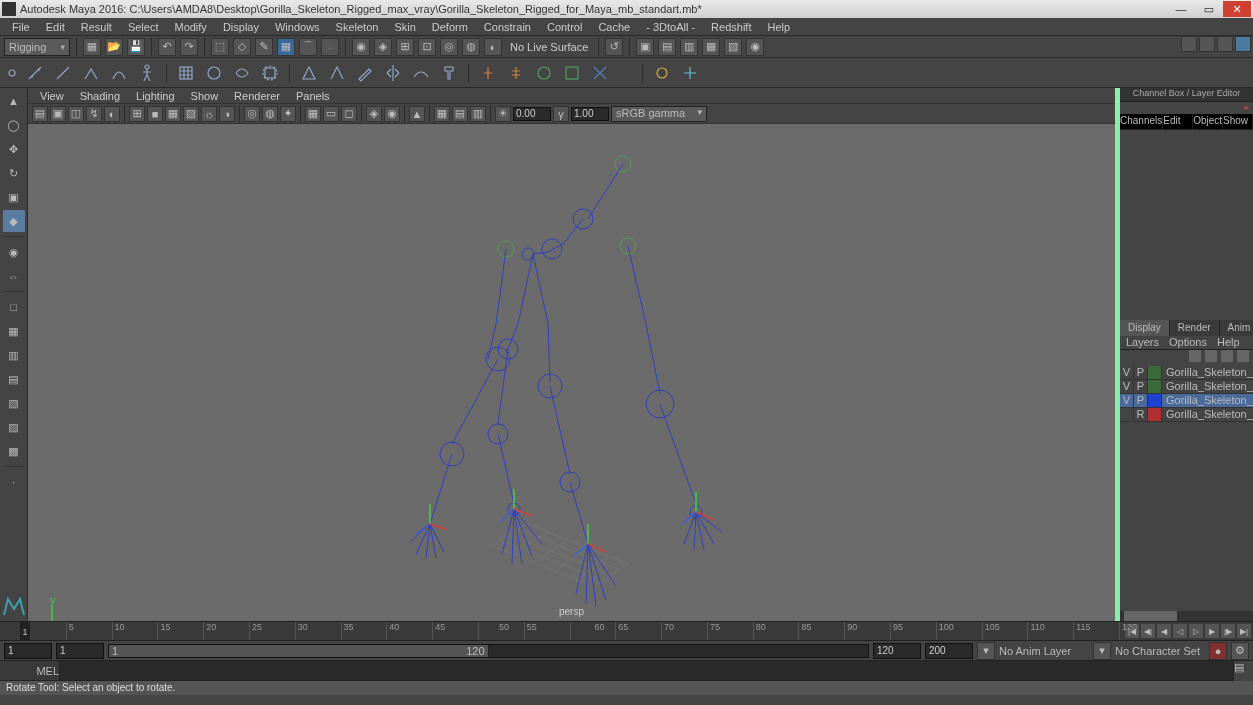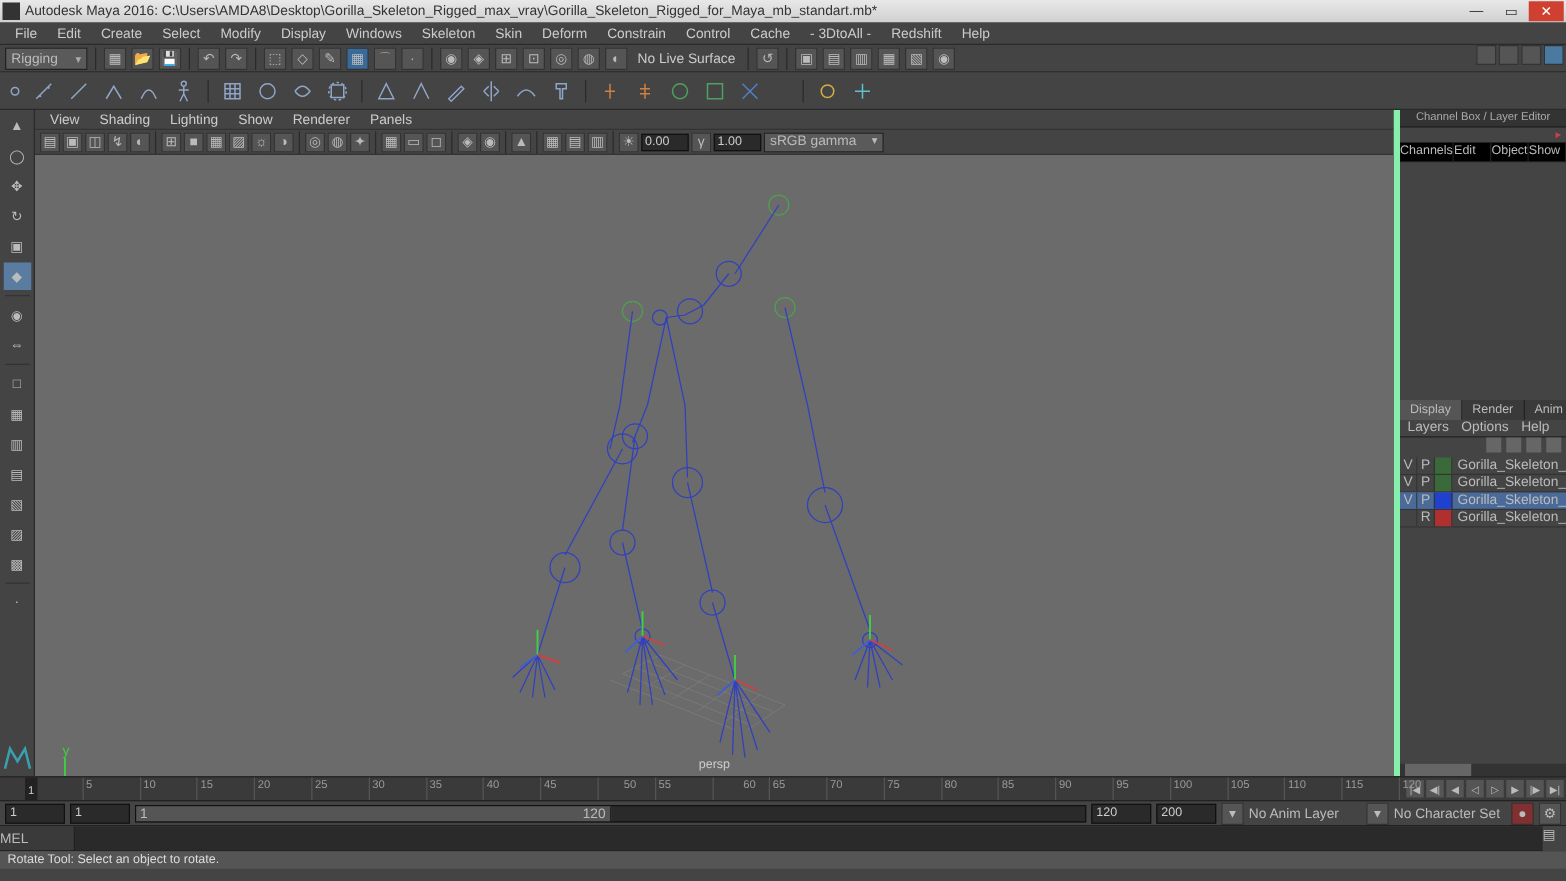--- a/index.html
+++ b/index.html
@@ -75,21 +75,21 @@
 .timetrack { height:20px; background:#3a3a3a; border-top:1px solid #222; border-bottom:1px solid #222; position:relative; display:flex; }
 .ticks { flex:1; position:relative; margin:0 4px 0 20px; }
 .tick { position:absolute; top:0; height:100%; border-left:1px solid #555; font-size:9px; color:#999; padding-left:2px; }
 .playctrl { width:130px; display:flex; align-items:center; justify-content:center; gap:2px; }
 .playctrl .pb { width:14px; height:14px; background:#555; display:flex; align-items:center; justify-content:center; font-size:8px; }
 .rangerow { height:20px; background:#444; display:flex; align-items:center; padding:0 4px; gap:4px; border-bottom:1px solid #222; }
 .rangerow input { width:48px; height:16px; background:#2a2a2a; border:1px solid #111; color:#ccc; padding:0 3px; font-size:10px; }
 .rangeslider { flex:1; height:14px; background:#2a2a2a; border:1px solid #111; position:relative; }
 .rangeslider .thumb { position:absolute; left:0; width:50%; height:100%; background:#555; border-right:1px solid #222; display:flex; align-items:center; justify-content:space-between; padding:0 3px; font-size:9px; }
 .cmdrow { height:20px; background:#444; display:flex; align-items:center; border-bottom:1px solid #222; }
-.cmdrow .lab { width:60px; text-align:left; background:#3a3a3a; height:100%; line-height:20px; border-right:1px solid #222; }
+.cmdrow .lab { width:60px; text-align:right; background:#3a3a3a; height:100%; line-height:20px; border-right:1px solid #222; }
 .cmdrow input { flex:1; height:100%; background:#2a2a2a; border:0; color:#ccc; padding:0 6px; }
 .cmdrow .readonly { flex:2.4; height:100%; background:#3a3a3a; color:#ccc; padding:0 6px; line-height:20px; border-left:1px solid #222; }
 .cmdrow .ic { width:20px; height:20px; background:#444; border-left:1px solid #222; }
 .helprow { height:14px; background:#555; font-size:10px; color:#ddd; padding:0 6px; line-height:14px; }
 
 
 .statusicons { position:absolute; right:2px; top:36px; display:flex; gap:2px; }
 .statusicons .si { width:16px; height:16px; background:#555; border:1px solid #333; }
 </style>
 </head>
@@ -99,21 +99,21 @@
   <div class="icon"></div>
   <div class="txt">Autodesk Maya 2016: C:\Users\AMDA8\Desktop\Gorilla_Skeleton_Rigged_max_vray\Gorilla_Skeleton_Rigged_for_Maya_mb_standart.mb*</div>
   <div class="winbtn">—</div>
   <div class="winbtn">▭</div>
   <div class="winbtn close">✕</div>
 </div>
 
 <div class="menubar" id="menubar">
     <span>File</span>
     <span>Edit</span>
-    <span>Create</span>
+    <span>Result</span>
     <span>Select</span>
     <span>Modify</span>
     <span>Display</span>
     <span>Windows</span>
     <span>Skeleton</span>
     <span>Skin</span>
     <span>Deform</span>
     <span>Constrain</span>
     <span>Control</span>
     <span>Cache</span>

